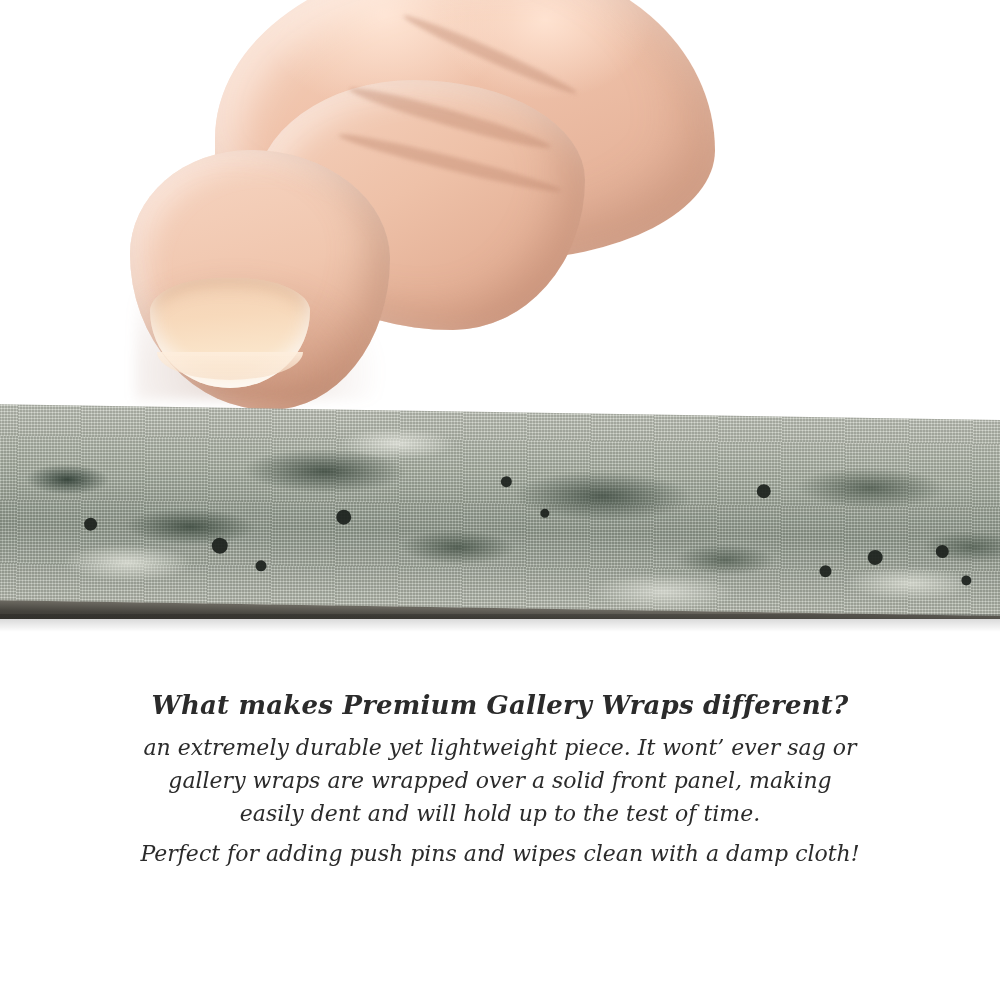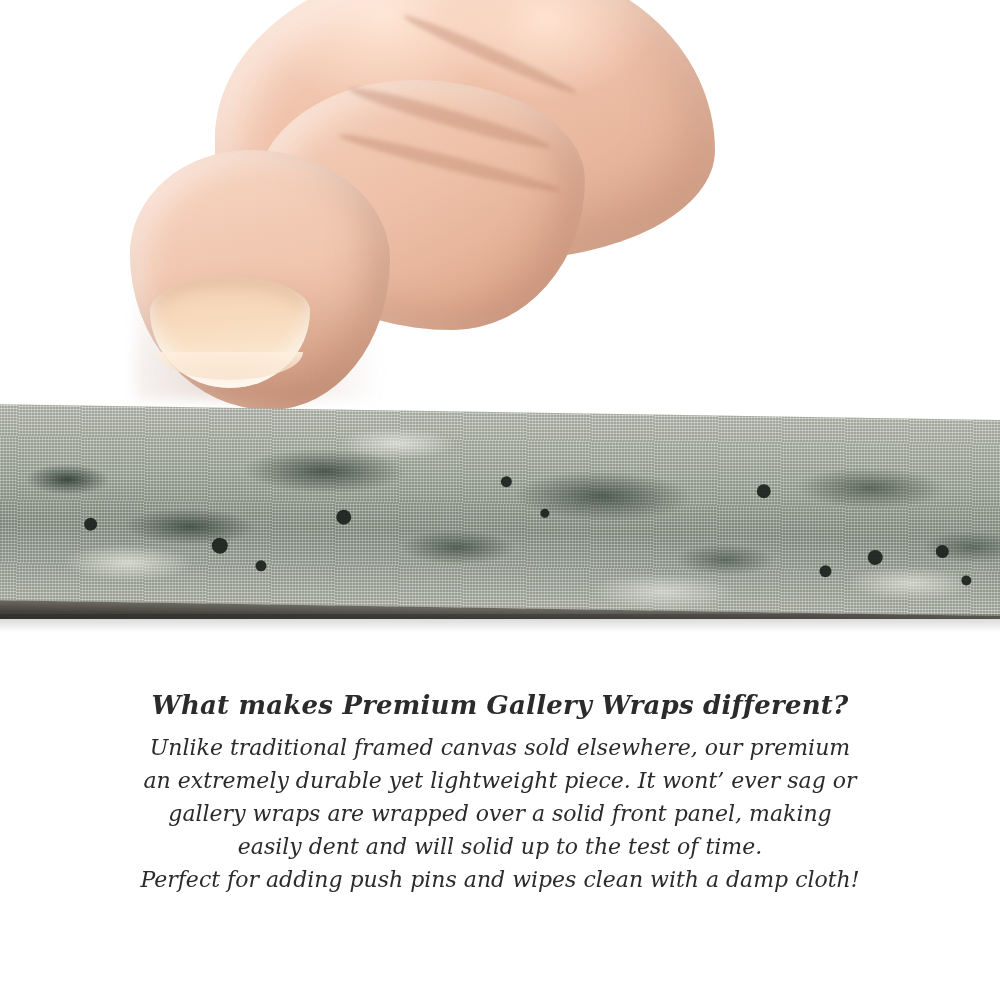--- a/index.html
+++ b/index.html
@@ -194,20 +194,21 @@
     font-weight: 700;
     letter-spacing: 0.2px;
     margin-bottom: 11px;
   }
   .caption-line {
     font-size: 22px;
     line-height: 33px;
     font-weight: 400;
   }
   .caption-line.last {
+    margin-top: 7px;
   }
 </style>
 </head>
 <body>
 
 <div class="stage">
 
   <div class="photo">
 
     <div class="hand">
@@ -236,20 +237,19 @@
         <span class="speck" style="left:952px;  top:126px; width:13px; height:13px;"></span>
         <span class="speck" style="left:978px;  top:156px; width:10px; height:10px;"></span>
       </div>
       <div class="strip-bottom"></div>
     </div>
     <div class="strip-shadow"></div>
   </div>
 
   <div class="caption">
     <div class="caption-heading">What makes Premium Gallery Wraps different?</div>
-    <div class="caption-line">Unlike traditional framed canvas sold elsewhere, our premium</div>
     <div class="caption-line">an extremely durable yet lightweight piece. It wont’ ever sag or</div>
     <div class="caption-line">gallery wraps are wrapped over a solid front panel, making</div>
-    <div class="caption-line">easily dent and will solid up to the test of time.</div>
+    <div class="caption-line">easily dent and will hold up to the test of time.</div>
     <div class="caption-line last">Perfect for adding push pins and wipes clean with a damp cloth!</div>
   </div>
 
 </div>
 
 </body></html>

